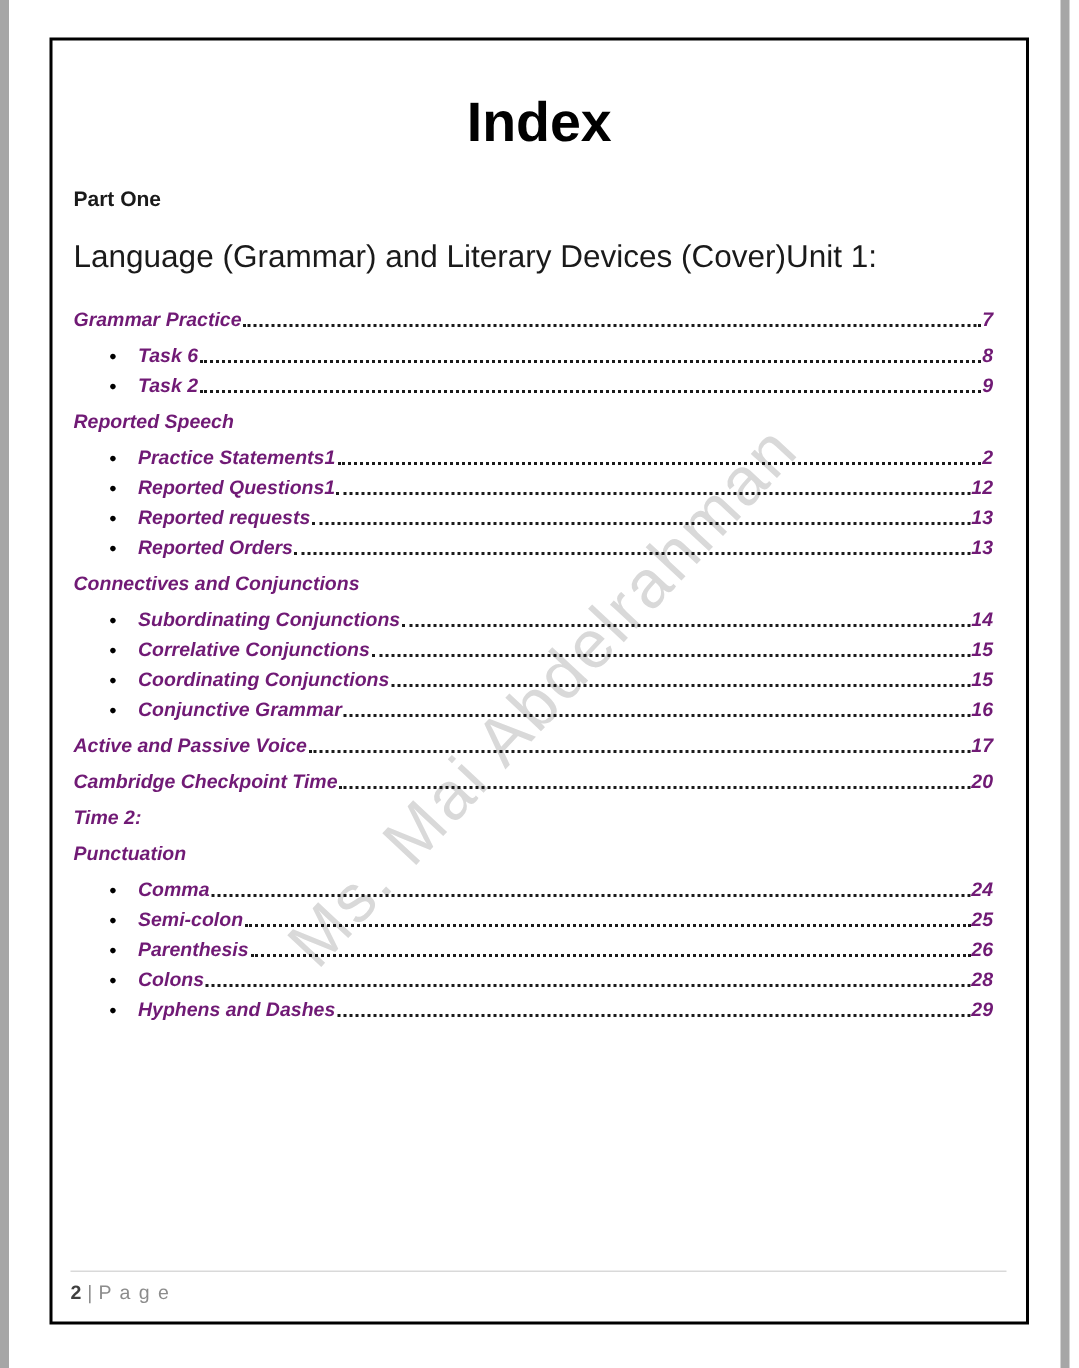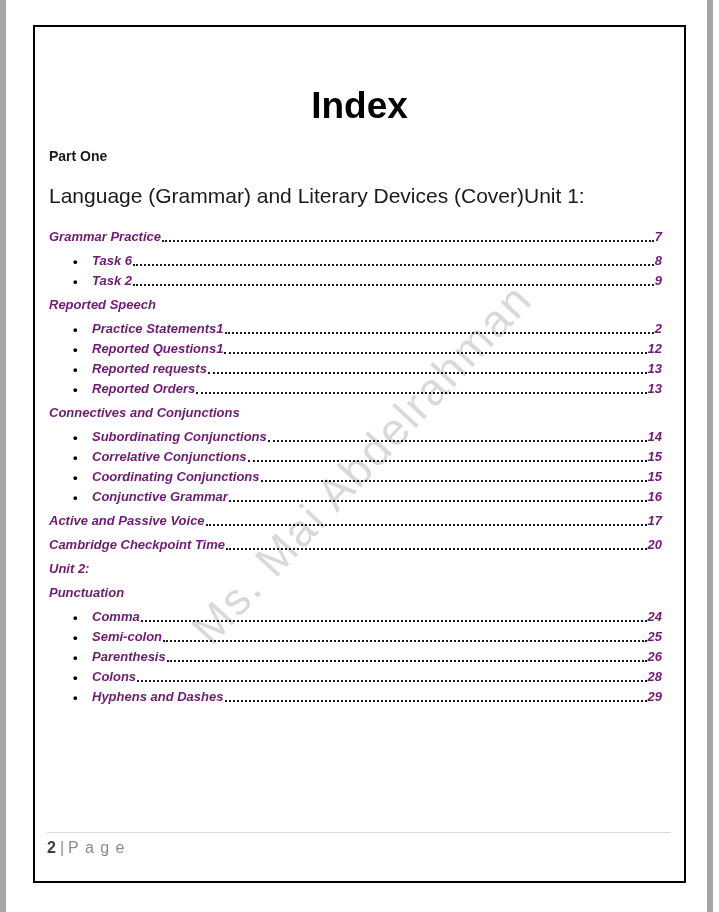--- a/index.html
+++ b/index.html
@@ -34,21 +34,21 @@
     white-space: nowrap;
     z-index: 0;
     font-weight: 400;
   }
   .content {
     position: relative;
     z-index: 1;
     height: 100%;
   }
   .doc-title {
-    margin-top: 60px;
+    margin-top: 36px;
     text-align: center;
     font-size: 37px;
     font-weight: bold;
     color: #000000;
     line-height: 1;
   }
   .part-heading {
     margin: 25px 22px 0 14px;
     font-size: 14px;
     font-weight: bold;
@@ -87,24 +87,24 @@
     flex: 0 0 auto;
   }
   .row .dots {
     flex: 1 1 auto;
     min-width: 8px;
     border-bottom: 2px dotted #1a1a1a;
     margin: 0 1px 3px 1px;
   }
   .footer {
     position: absolute;
-    left: 12px; right: 13px; bottom: 24px;
+    left: 12px; right: 13px; bottom: 12px;
     border-top: 1px solid #d9d9d9;
     padding-top: 6px;
-    font-size: 16px;
+    font-size: 13px;
     z-index: 1;
   }
   .footer .fnum { font-weight: bold; color: #3f3f3f; }
   .footer .fdiv { color: #8c8c8c; margin: 0 4px; }
   .footer .flabel { color: #8c8c8c; letter-spacing: 1px; }
 </style>
 </head>
 <body>
 
 <div class="edge-strip left"></div>
@@ -194,21 +194,21 @@
           <span class="label">Active and Passive Voice</span>
           <span class="dots"></span>
           <span class="pagenum">17</span>
         </div>
         <div class="row entry">
           <span class="label">Cambridge Checkpoint Time</span>
           <span class="dots"></span>
           <span class="pagenum">20</span>
         </div>
         <div class="row heading">
-          <span class="label">Unit 2:</span>
+          <span class="label">Time 2:</span>
         </div>
         <div class="row heading">
           <span class="label">Punctuation</span>
         </div>
         <div class="row bullet">
           <span class="marker">•</span>
           <span class="label">Comma</span>
           <span class="dots"></span>
           <span class="pagenum">24</span>
         </div>

